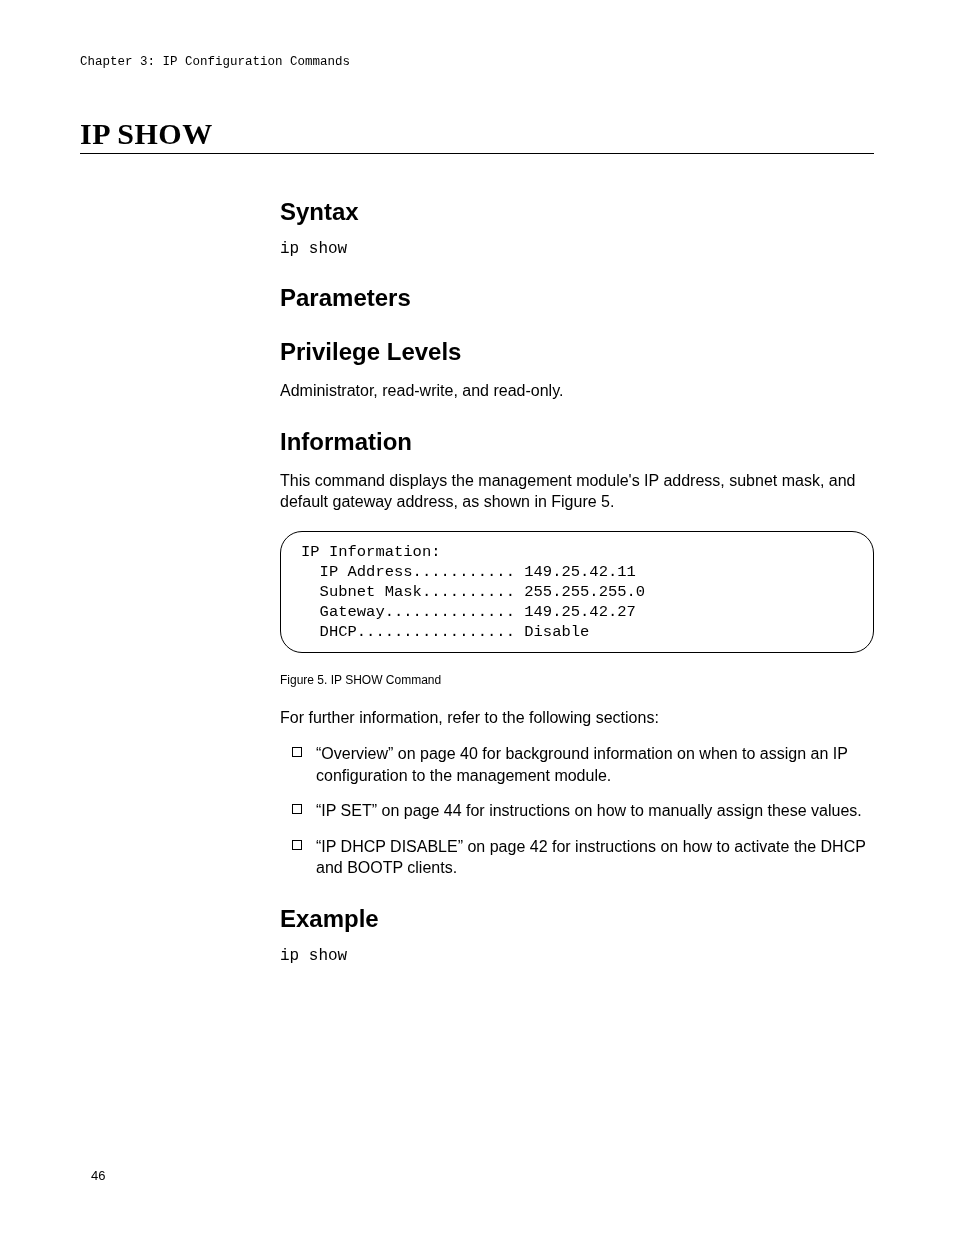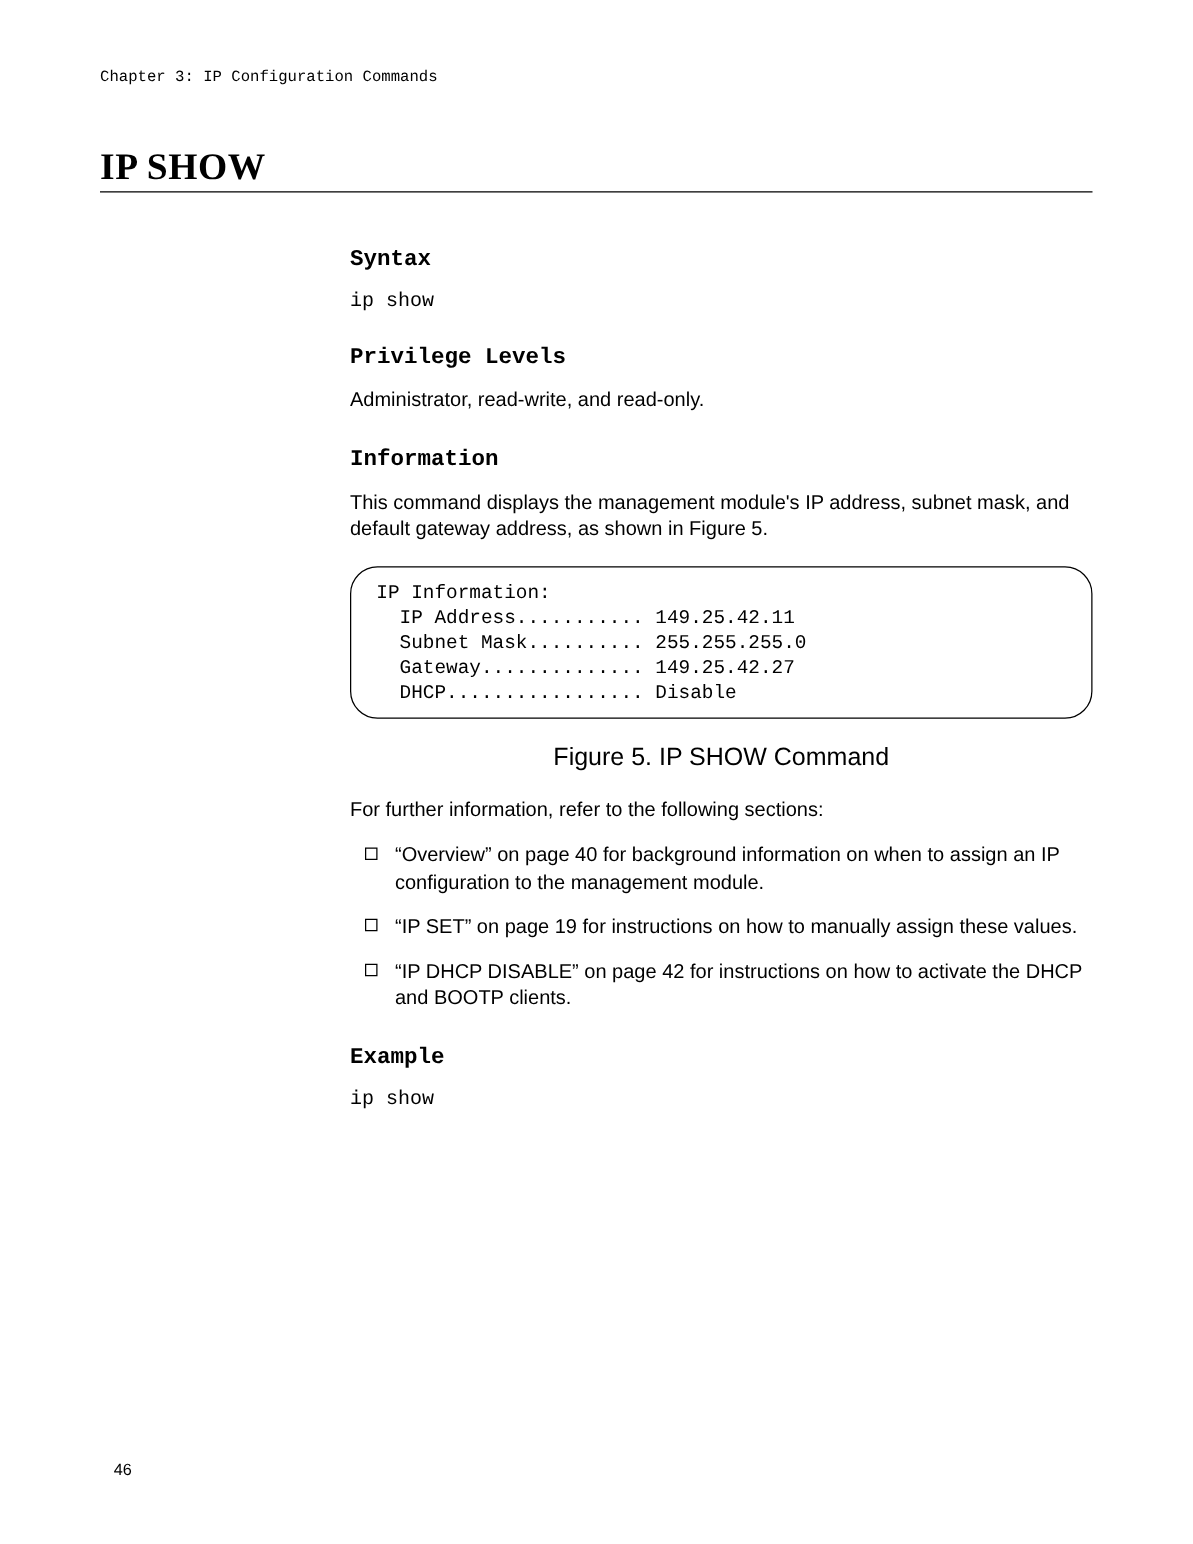--- a/index.html
+++ b/index.html
@@ -32,23 +32,23 @@
     letter-spacing: 0.5px;
     border-bottom: 1.5px solid #000;
     padding-bottom: 2px;
     margin-bottom: 44px;
   }
   .content {
     margin-left: 200px;
     margin-right: 0;
   }
   .sub-heading {
-    font-family: Liberation Mono, monospace;
+    font-family: Liberation Sans, sans-serif;
     font-weight: bold;
-    font-size: 18px;
+    font-size: 24px;
     margin-bottom: 14px;
     margin-top: 26px;
   }
   .sub-heading.first { margin-top: 0; }
   .mono {
     font-family: "Courier New", Courier, monospace;
     font-size: 16px;
     white-space: pre;
   }
   .body-text {
@@ -61,23 +61,23 @@
     border-radius: 22px;
     padding: 10px 20px 10px 20px;
     margin-top: 18px;
     margin-bottom: 20px;
   }
   .code-box .mono {
     font-size: 15.5px;
     line-height: 1.3;
   }
   .figure-caption {
-    text-align: center;
+    text-align: left;
     font-family: Arial, Helvetica, sans-serif;
-    font-size: 20px;
+    font-size: 12px;
     margin-bottom: 20px;
   }
   ul.boxed {
     list-style: none;
     padding: 0;
     margin: 14px 0 0 0;
   }
   ul.boxed li {
     position: relative;
     padding-left: 36px;
@@ -111,20 +111,21 @@
 
   <div class="running-header">Chapter 3: IP Configuration Commands</div>
 
   <div class="page-title">IP SHOW</div>
 
   <div class="content">
 
     <div class="sub-heading first">Syntax</div>
     <div class="mono">ip show</div>
 
+    <div class="sub-heading">Parameters</div>
 
     <div class="sub-heading">Privilege Levels</div>
     <div class="body-text">Administrator, read-write, and read-only.</div>
 
     <div class="sub-heading">Information</div>
     <div class="body-text">This command displays the management module's IP address, subnet mask, and default gateway address, as shown in Figure 5.</div>
 
     <div class="code-box">
       <div class="mono">IP Information:
   IP Address........... 149.25.42.11
@@ -132,21 +133,21 @@
   Gateway.............. 149.25.42.27
   DHCP................. Disable</div>
     </div>
 
     <div class="figure-caption">Figure 5. IP SHOW Command</div>
 
     <div class="body-text">For further information, refer to the following sections:</div>
 
     <ul class="boxed">
       <li>“Overview” on page 40 for background information on when to assign an IP configuration to the management module.</li>
-      <li>“IP SET” on page 19 for instructions on how to manually assign these values.</li>
+      <li>“IP SET” on page 44 for instructions on how to manually assign these values.</li>
       <li>“IP DHCP DISABLE” on page 42 for instructions on how to activate the DHCP and BOOTP clients.</li>
     </ul>
 
     <div class="sub-heading">Example</div>
     <div class="mono">ip show</div>
 
   </div>
 
   <div class="page-number">46</div>
 </div>

